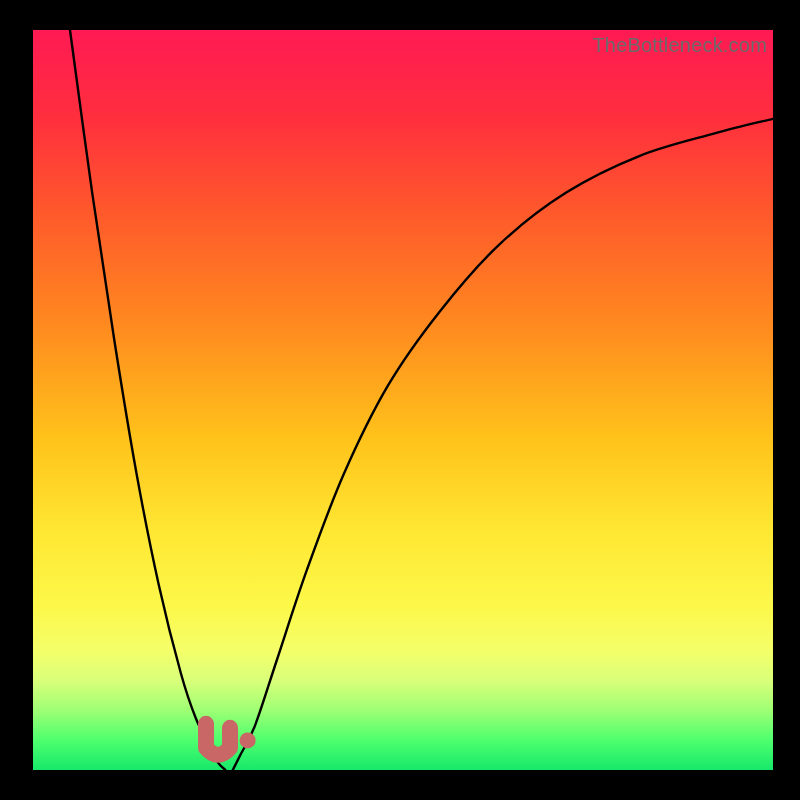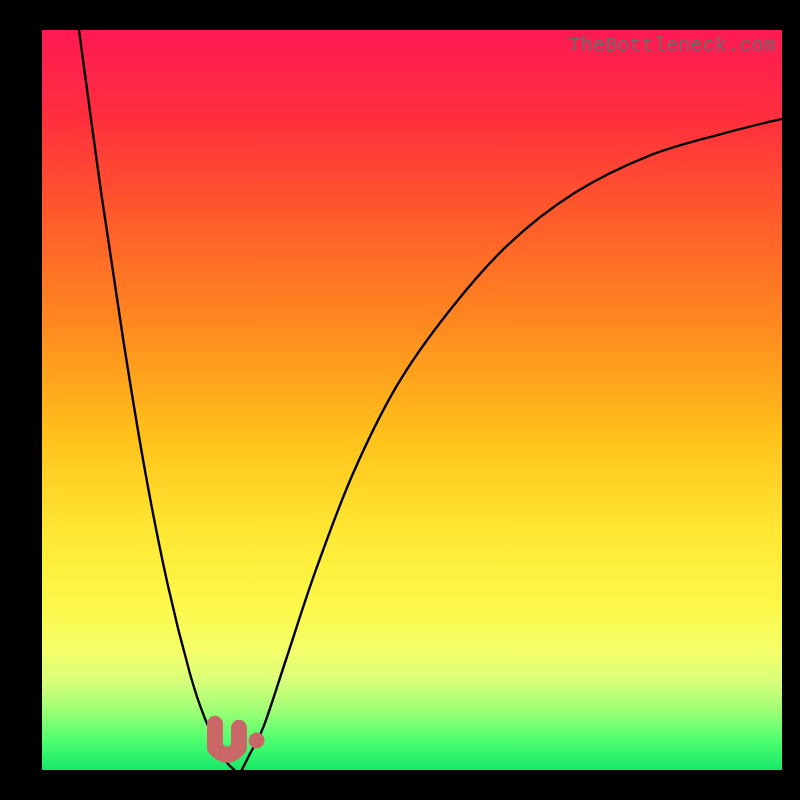--- a/index.html
+++ b/index.html
@@ -6,26 +6,25 @@
     margin: 0;
     padding: 0;
     width: 800px;
     height: 800px;
     background: #000;
     overflow: hidden;
     font-family: Arial, Helvetica, sans-serif;
   }
   .frame {
     position: absolute;
-    left: 42px;
+    left: 33px;
     top: 30px;
     width: 740px;
     height: 740px;
     overflow: hidden;
-    font-family: Liberation Mono, monospace;
   }
   .gradient {
     position: absolute;
     left: 0;
     top: 0;
     width: 740px;
     height: 740px;
   }
   .watermark {
     position: absolute;

